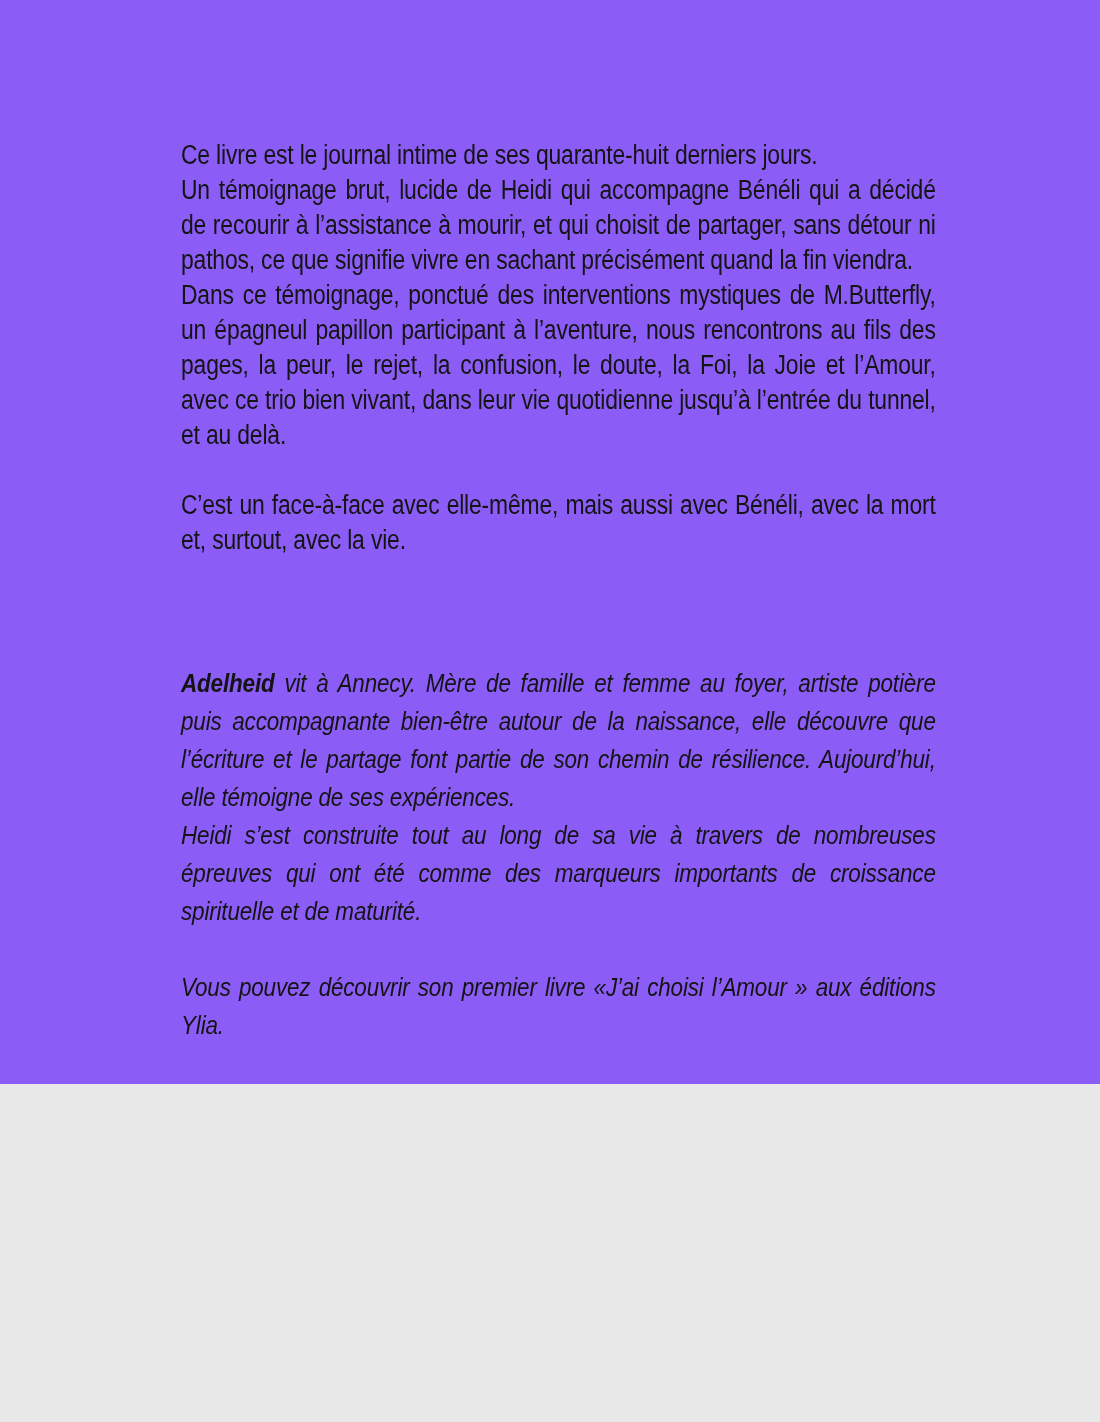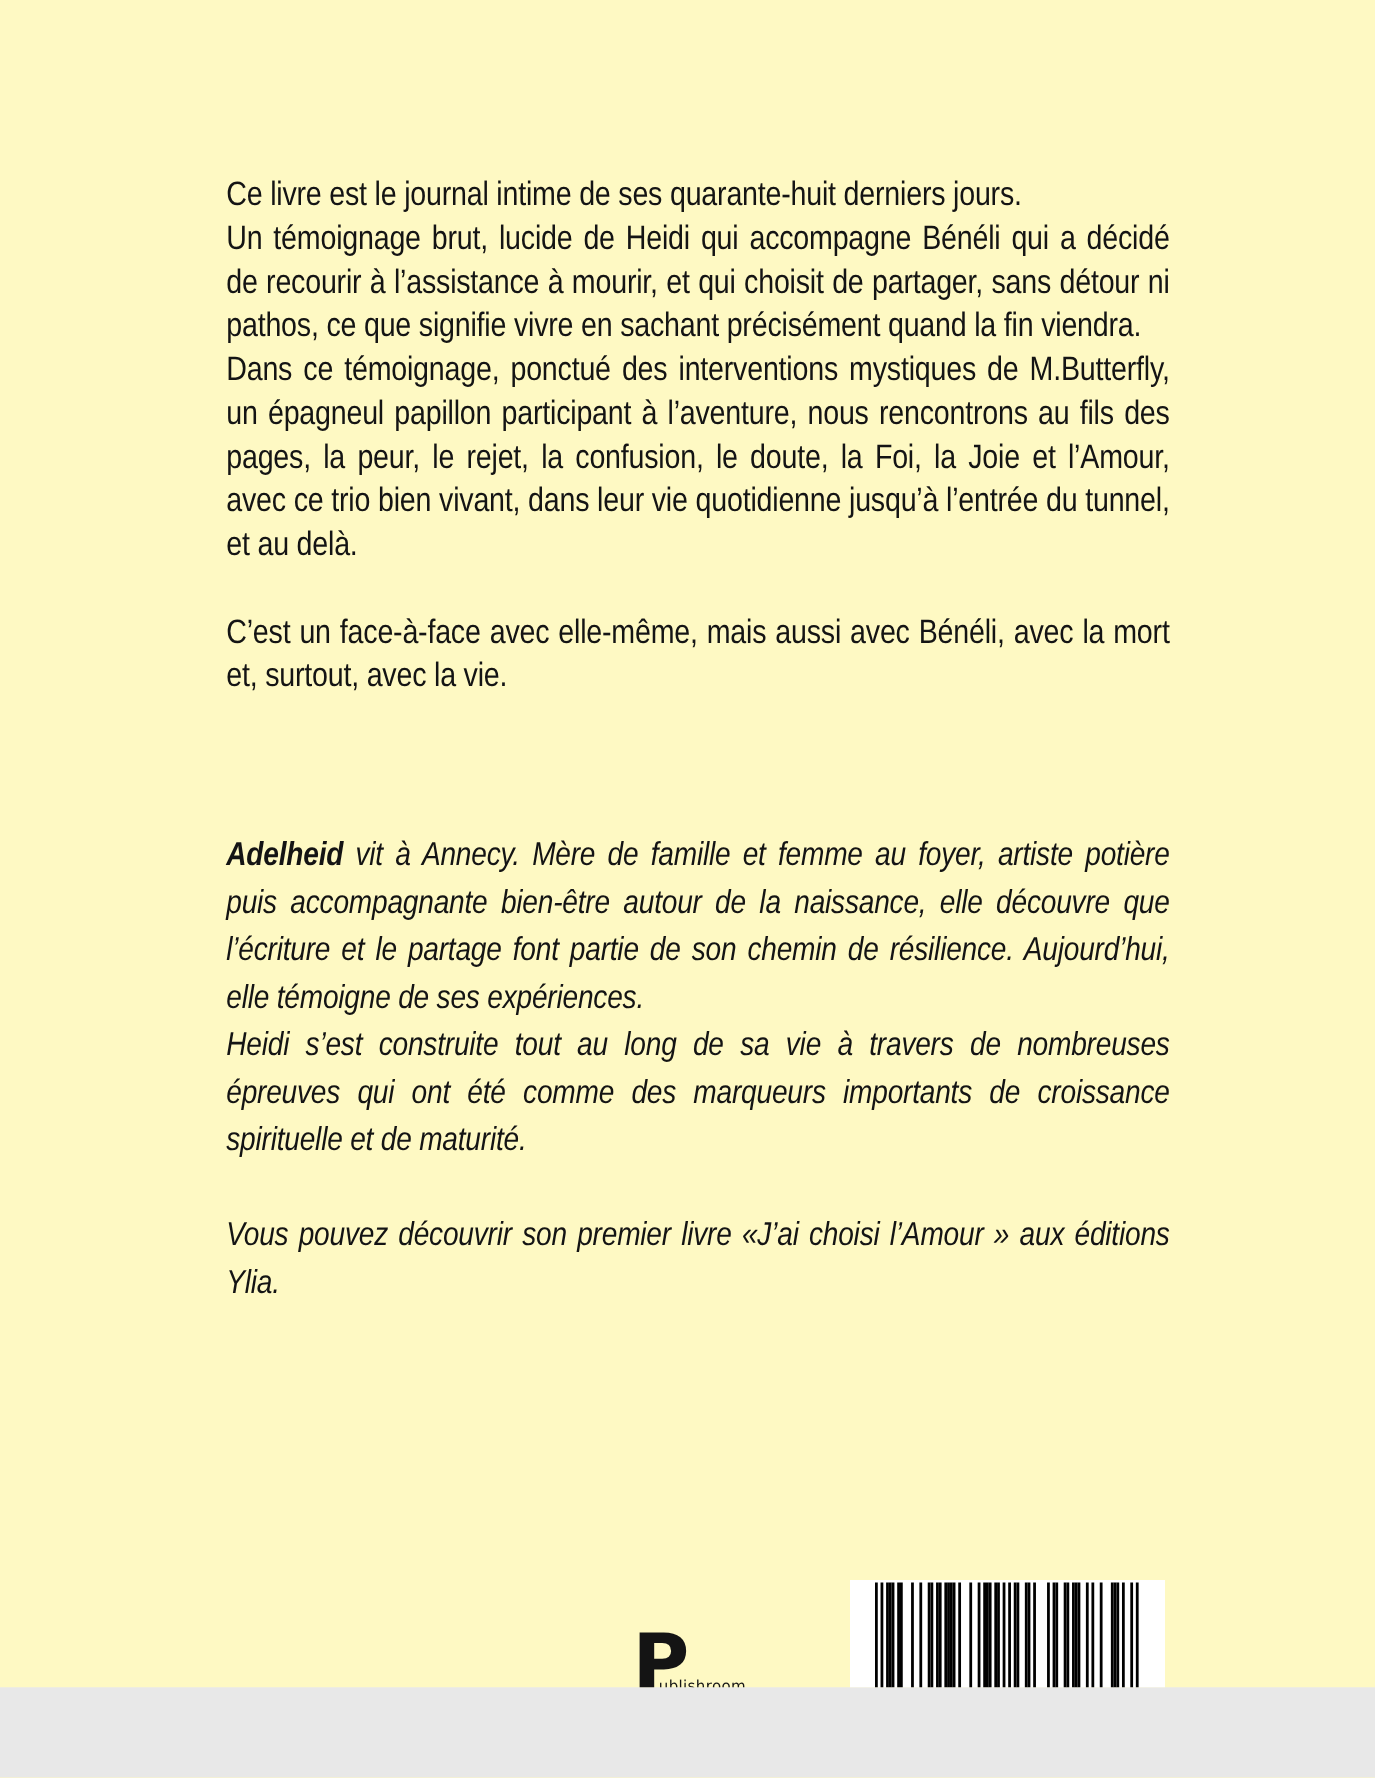--- a/index.html
+++ b/index.html
@@ -1,20 +1,20 @@
 <!DOCTYPE html>
 <html><head>
 <meta charset="utf-8">
 <style>
   html, body { margin: 0; padding: 0; background: #e8e8e8; }
   .page {
     position: relative;
     width: 1100px;
-    height: 1350px;
-    background: #fef9c3;
+    height: 1084px;
+    background: #8b5cf6;
     color: #141414;
     overflow: hidden;
     font-family: "Liberation Sans", sans-serif;
   }
 
   
   .text-col {
     position: absolute;
     left: 181px;
     top: 138px;

